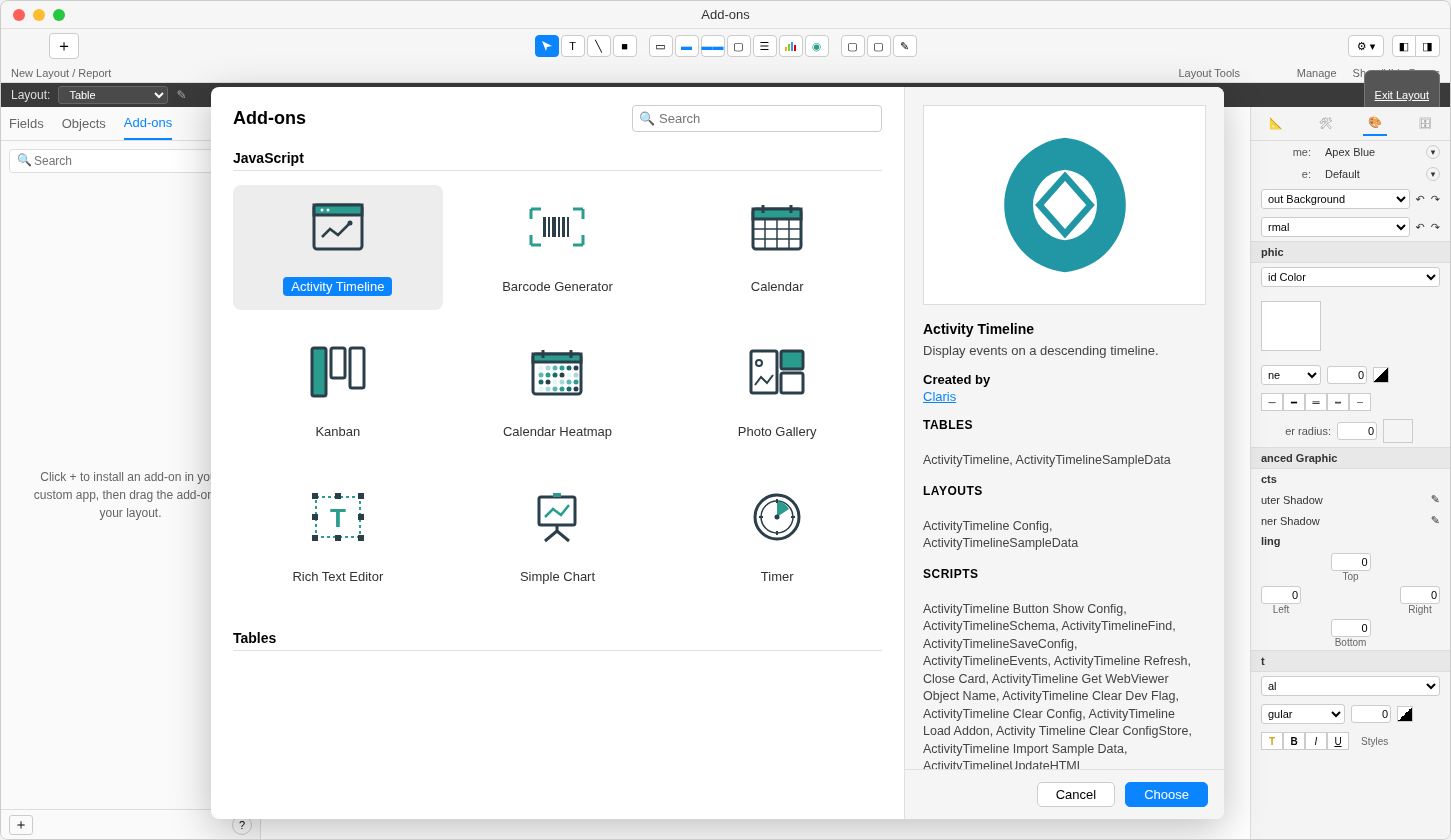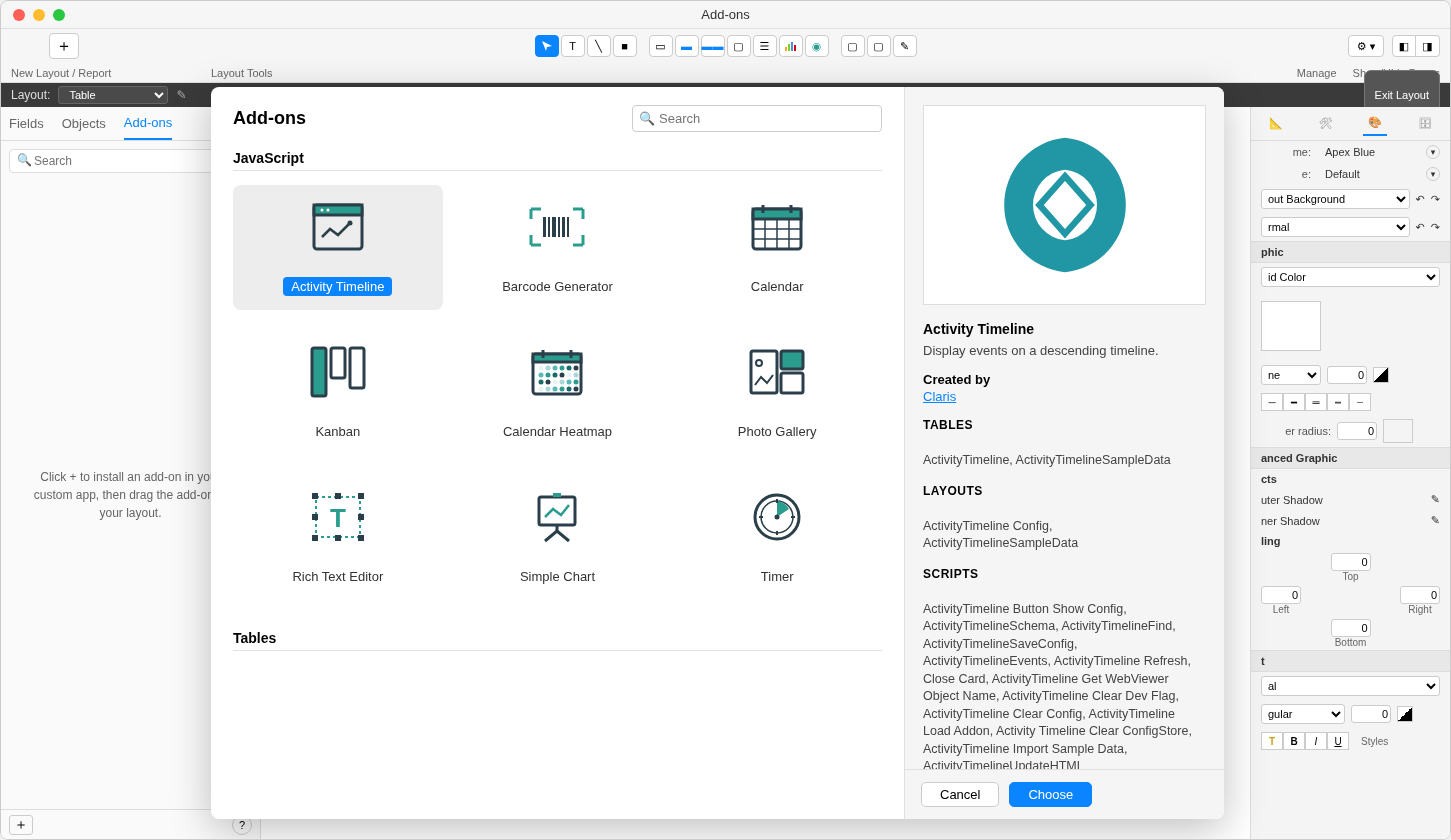--- a/index.html
+++ b/index.html
@@ -19,27 +19,27 @@
 .toolbar-left { width: 200px; display: flex; }
 .toolbar-center { flex: 1; display: flex; justify-content: center; gap: 2px; }
 .toolbar-right { width: 200px; display: flex; justify-content: flex-end; gap: 8px; }
 .tool-btn { width: 24px; height: 22px; border: 1px solid #ccc; background: #fff; border-radius: 4px; display: inline-flex; align-items: center; justify-content: center; font-size: 11px; }
 .tool-btn.active { background: #0a84ff; color: #fff; border-color: #0a84ff; }
 .plus-box { width: 30px; height: 26px; border: 1px solid #ccc; background: #fff; border-radius: 4px; display: flex; align-items: center; justify-content: center; margin-left: 38px; }
 
 
 .subtoolbar { height: 20px; background: #f6f6f6; border-bottom: 1px solid #ddd; display: flex; align-items: center; padding: 0 10px; font-size: 11px; color: #666; }
 .subtoolbar .sub-left { width: 200px; }
-.subtoolbar .sub-center { flex: 1; text-align: left; }
+.subtoolbar .sub-center { flex: 1; text-align: right; }
 .subtoolbar .sub-right { width: 200px; text-align: right; display: flex; justify-content: flex-end; gap: 16px; }
 
 
 .layoutbar { height: 24px; background: #3a3a3a; color: #ddd; display: flex; align-items: center; padding: 0 10px; font-size: 12px; gap: 8px; }
 .layoutbar select { background: #4a4a4a; color: #fff; border: 1px solid #666; font-size: 11px; padding: 1px 6px; border-radius: 3px; width: 110px; }
-.layoutbar .exit-btn { margin-left: auto; background: #555; color: #fff; border: 1px solid #777; font-size: 11px; padding: 18px 10px; border-radius: 7px; }
+.layoutbar .exit-btn { margin-left: auto; background: #555; color: #fff; border: 1px solid #777; font-size: 11px; padding: 18px 10px; border-radius: 7px; text-decoration: underline; }
 
 
 .main { position: absolute; top: 106px; bottom: 0; left: 0; right: 0; display: flex; background: #fff; }
 
 
 .left-sidebar { width: 260px; background: #fafafa; border-right: 1px solid #ddd; display: flex; flex-direction: column; }
 .tabs { display: flex; border-bottom: 1px solid #ddd; height: 34px; align-items: center; padding: 0 8px; gap: 18px; font-size: 13px; color: #666; }
 .tabs .tab { cursor: pointer; padding: 8px 0; }
 .tabs .tab.active { color: #0a84ff; border-bottom: 2px solid #0a84ff; }
 .left-search { padding: 8px; }
@@ -85,21 +85,21 @@
 .addon-item.selected .addon-label { background: #0a84ff; color: #fff; }
 .modal-right { width: 320px; background: #f5f5f5; border-left: 1px solid #e0e0e0; display: flex; flex-direction: column; }
 .detail-body { flex: 1; padding: 18px; overflow-y: auto; font-size: 13px; }
 .detail-hero { width: 100%; height: 200px; border: 1px solid #ddd; background: #fff; display: flex; align-items: center; justify-content: center; margin-bottom: 16px; }
 .detail-title { font-weight: 700; font-size: 14px; margin-bottom: 6px; }
 .detail-desc { color: #444; margin-bottom: 14px; }
 .detail-sub { font-weight: 700; font-size: 13px; margin-bottom: 2px; margin-top: 6px; }
 .detail-link { color: #0a84ff; }
 .detail-block-title { font-weight: 700; font-size: 12px; margin-top: 14px; letter-spacing: 0.5px; }
 .detail-block-body { font-size: 12.5px; color: #444; line-height: 1.4; margin-top: 20px; }
-.modal-footer { padding: 12px 16px; display: flex; justify-content: flex-start; gap: 10px; border-top: 1px solid #e0e0e0; }
+.modal-footer { padding: 12px 16px; display: flex; justify-content: flex-end; gap: 10px; border-top: 1px solid #e0e0e0; }
 .modal-footer button { padding: 4px 18px; font-size: 13px; border-radius: 5px; border: 1px solid #ccc; background: #fff; }
 .modal-footer .primary { background: #0a84ff; color: #fff; border-color: #0a84ff; }
 
 svg { display: block; }
 </style>
 </head>
 <body>
 
 <div class="titlebar">
   <div class="traffic-lights">

